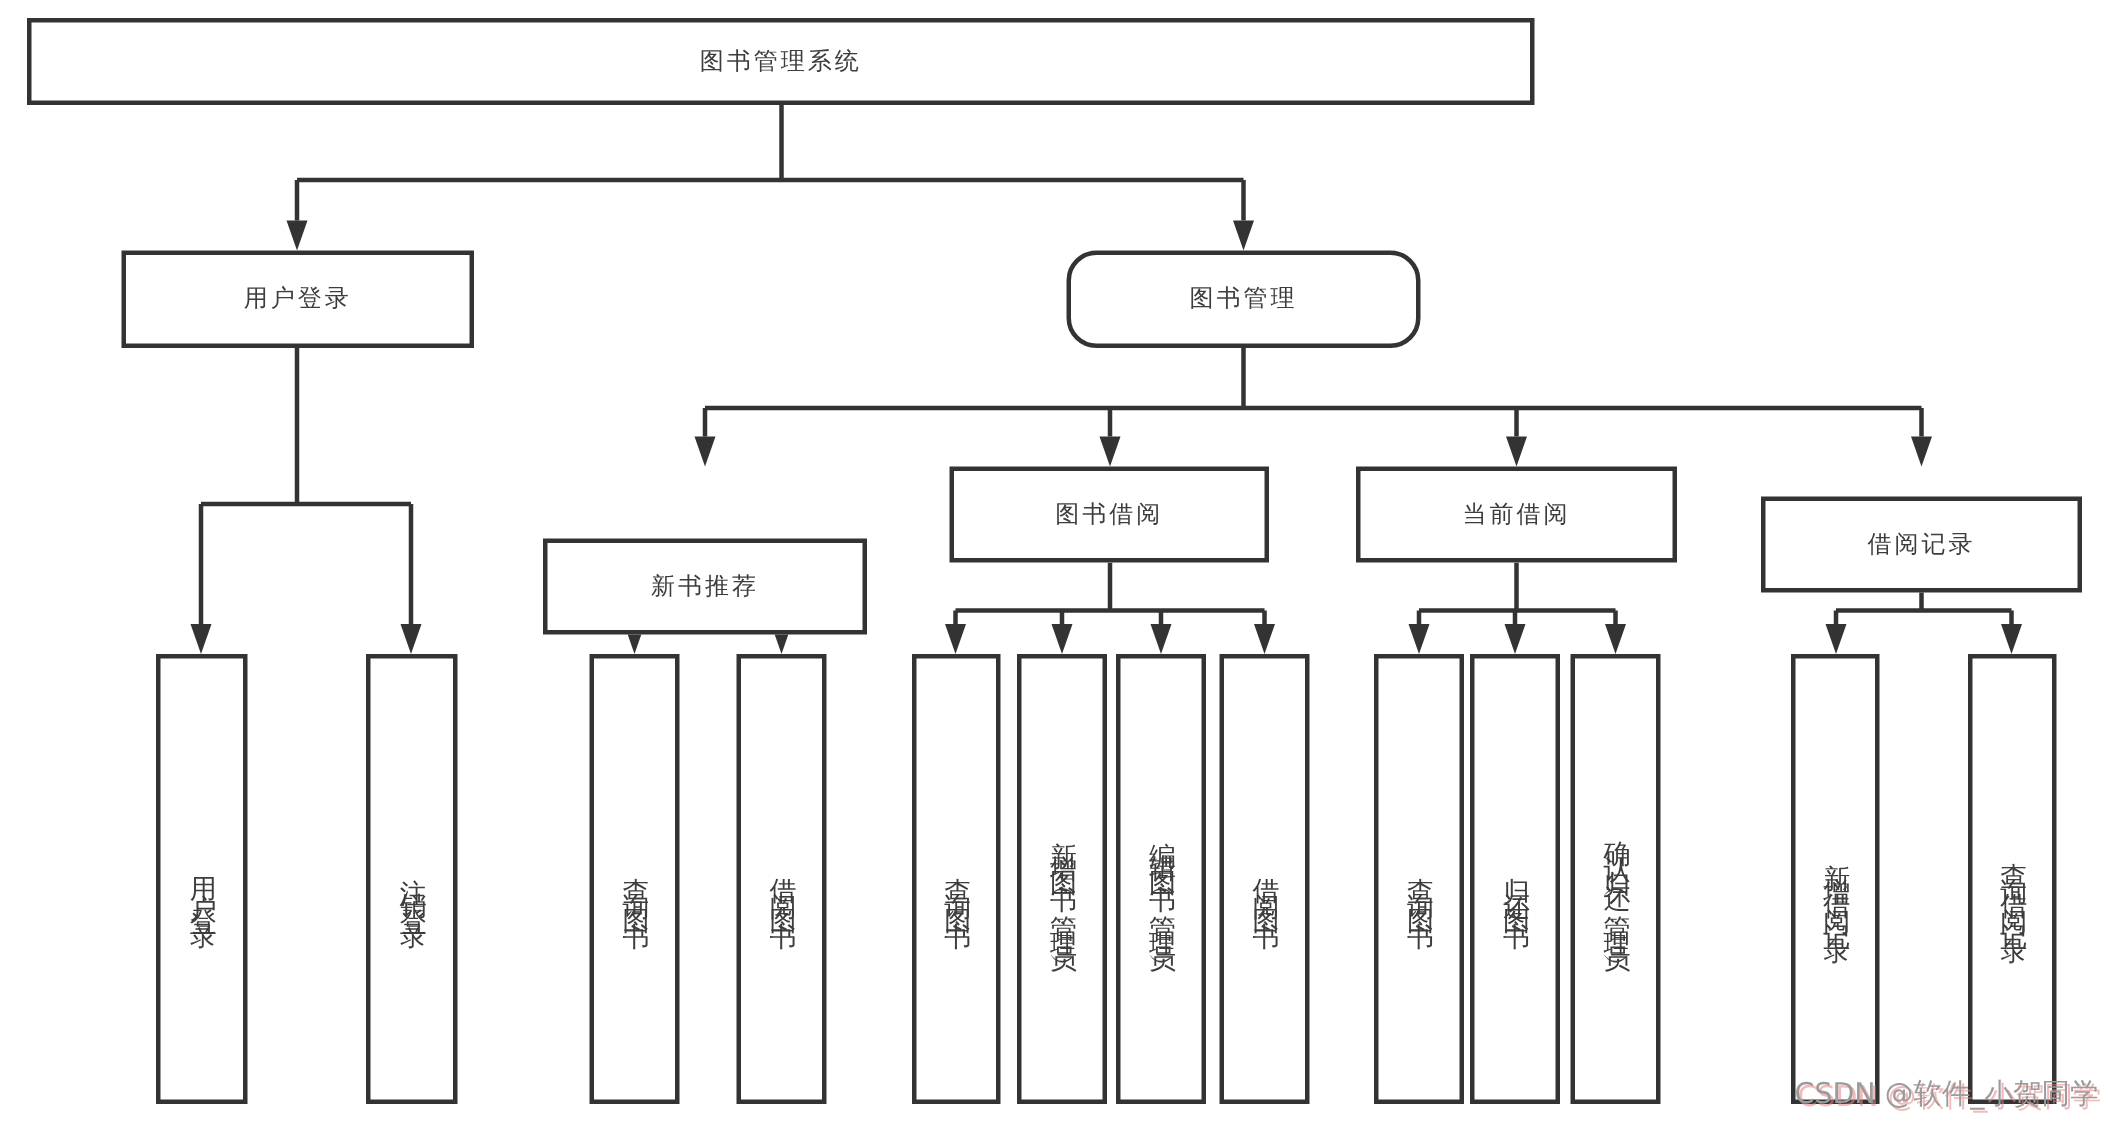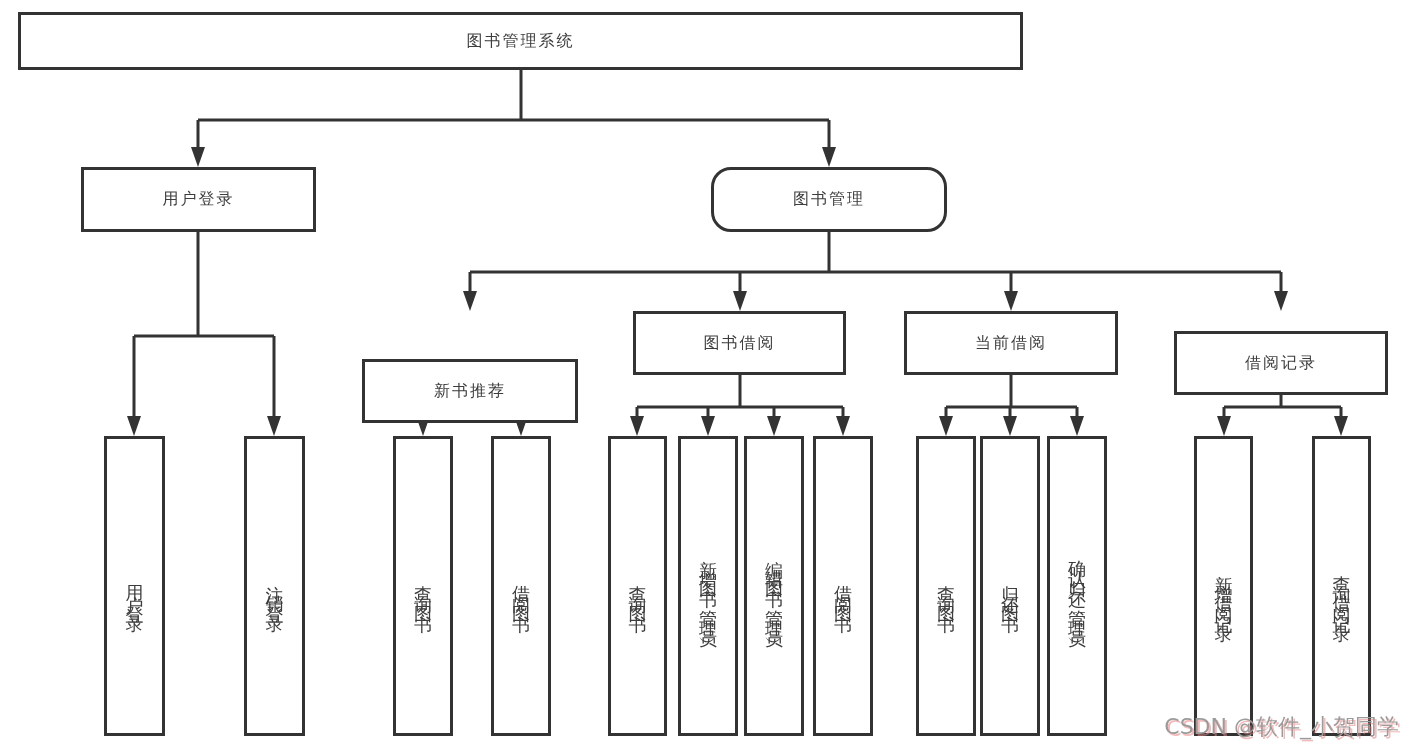--- a/index.html
+++ b/index.html
@@ -68,21 +68,21 @@
   #l-cb-query  { left: 916px;  width: 60px; }
   #l-cb-return { left: 980px;  width: 60px; }
   #l-cb-confirm{ left: 1047px; width: 60px; }
   #l-br-add    { left: 1194px; width: 59px; }
   #l-br-query  { left: 1312px; width: 59px; }
 
   #watermark {
     position: absolute;
     right: 6px;
     bottom: 5px;
-    font-size: 22px;
+    font-size: 19px;
     color: #9b9b9b;
     text-shadow: 2px 2px 0 rgba(232, 130, 130, 0.55);
     white-space: nowrap;
     z-index: 5;
   }
   svg path {
     stroke: #333333;
     stroke-width: 3;
     fill: none;
   }

